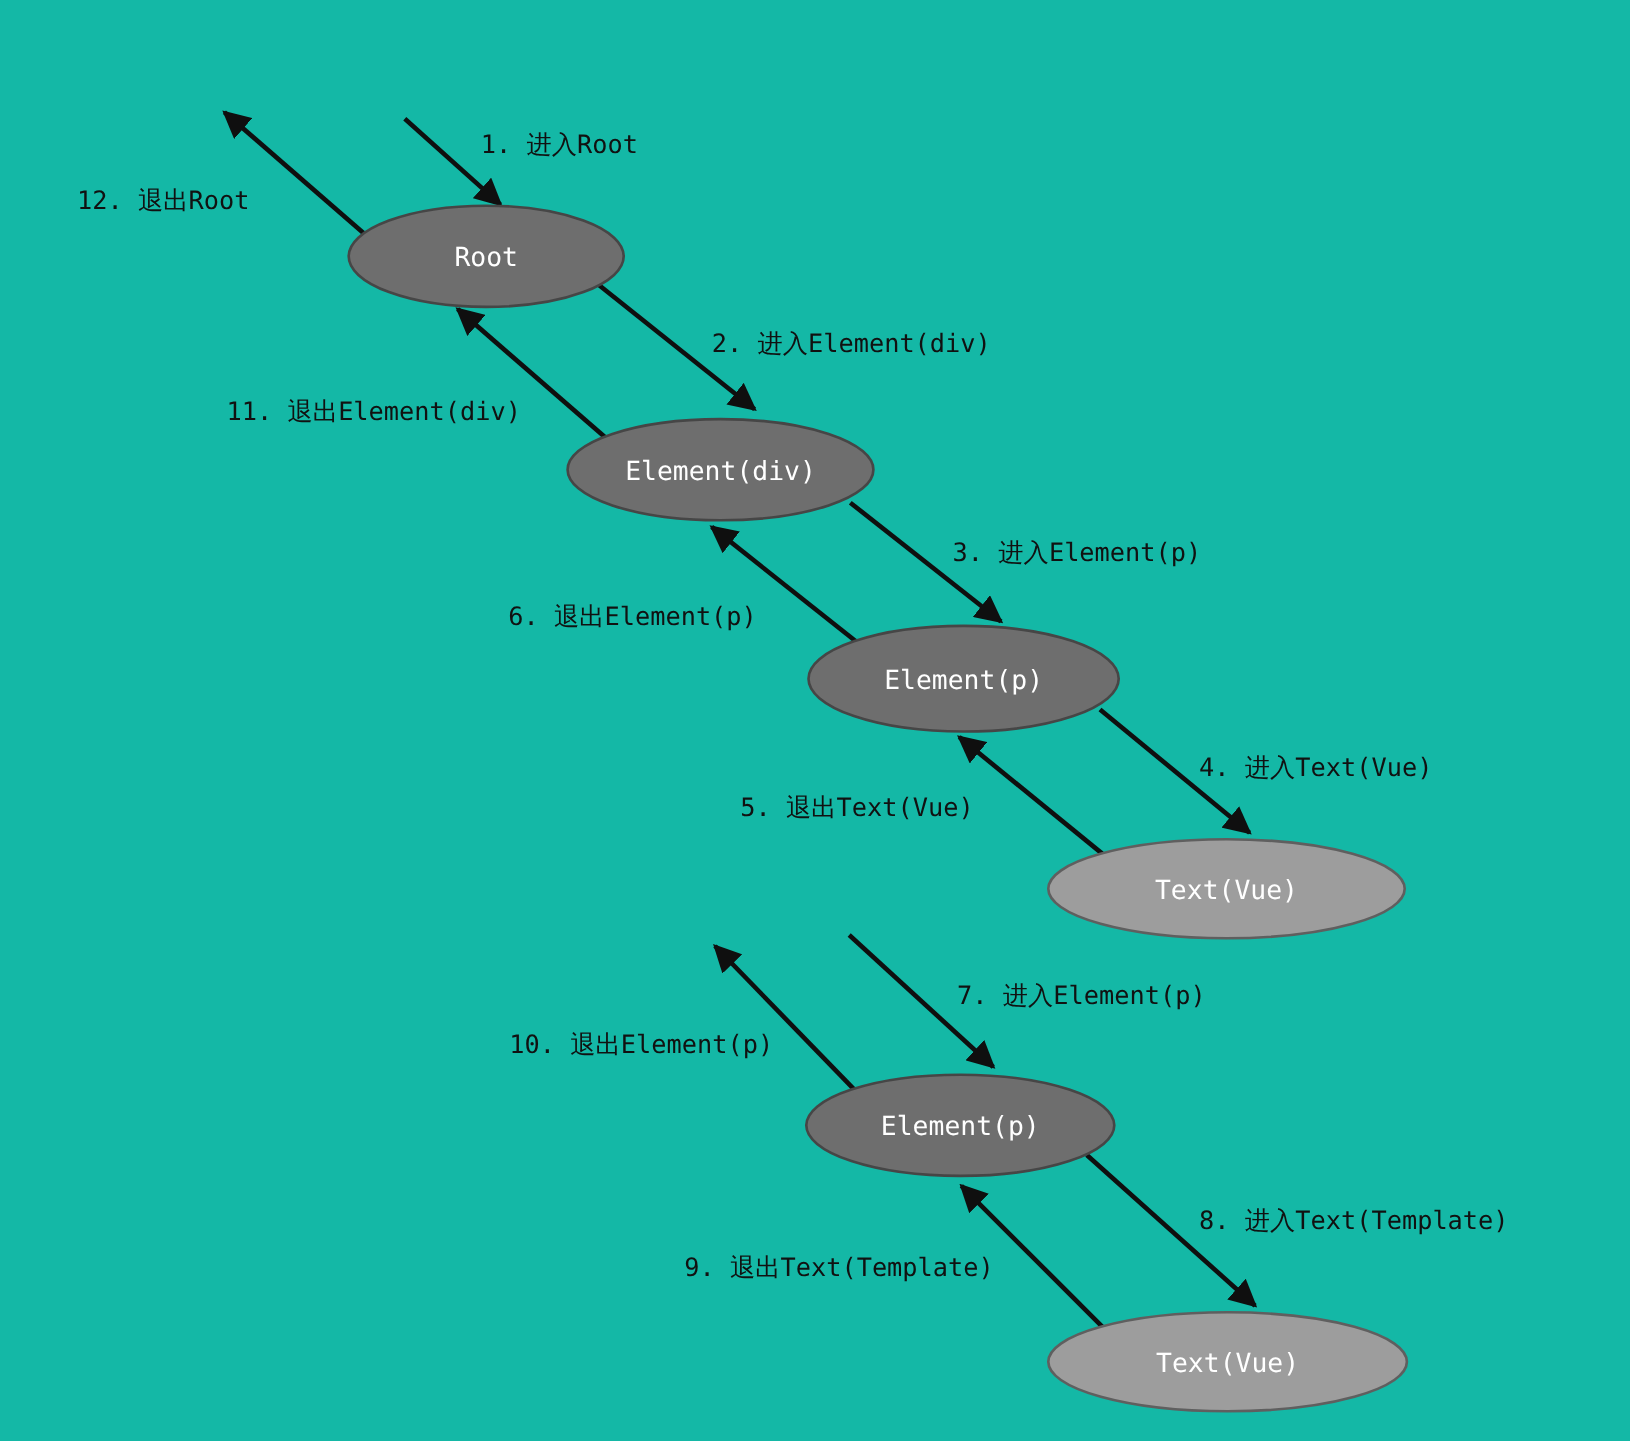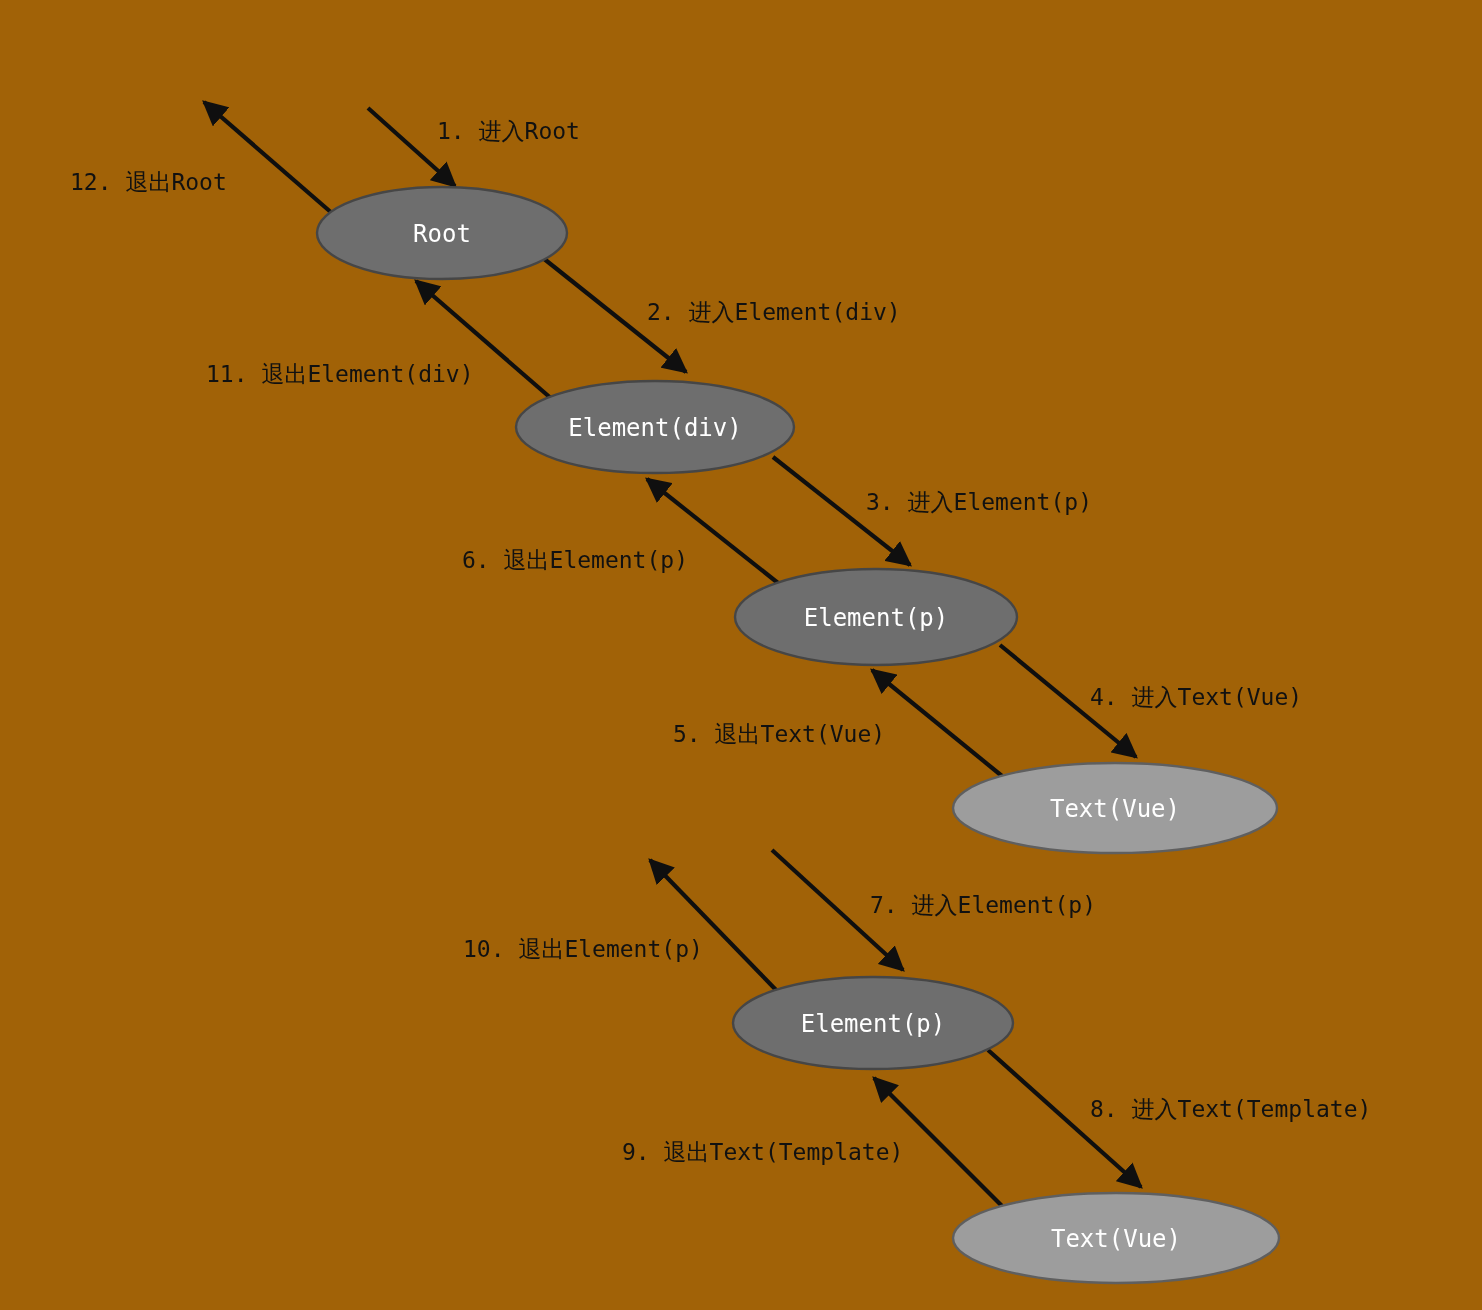--- a/index.html
+++ b/index.html
@@ -4,21 +4,21 @@
 <style>
   html, body {
     margin: 0;
     padding: 0;
     background: #ffffff;
   }
   .canvas {
     position: relative;
     width: 1482px;
     height: 1310px;
-    background: #a16207;
+    background: #14b8a6;
     overflow: hidden;
     font-family: "DejaVu Sans Mono", "DejaVu Sans", monospace;
   }
   svg { display: block; }
   .edge-line {
     stroke: #0f0f0f;
     stroke-width: 4.2;
     fill: none;
   }
   .edge-label {

